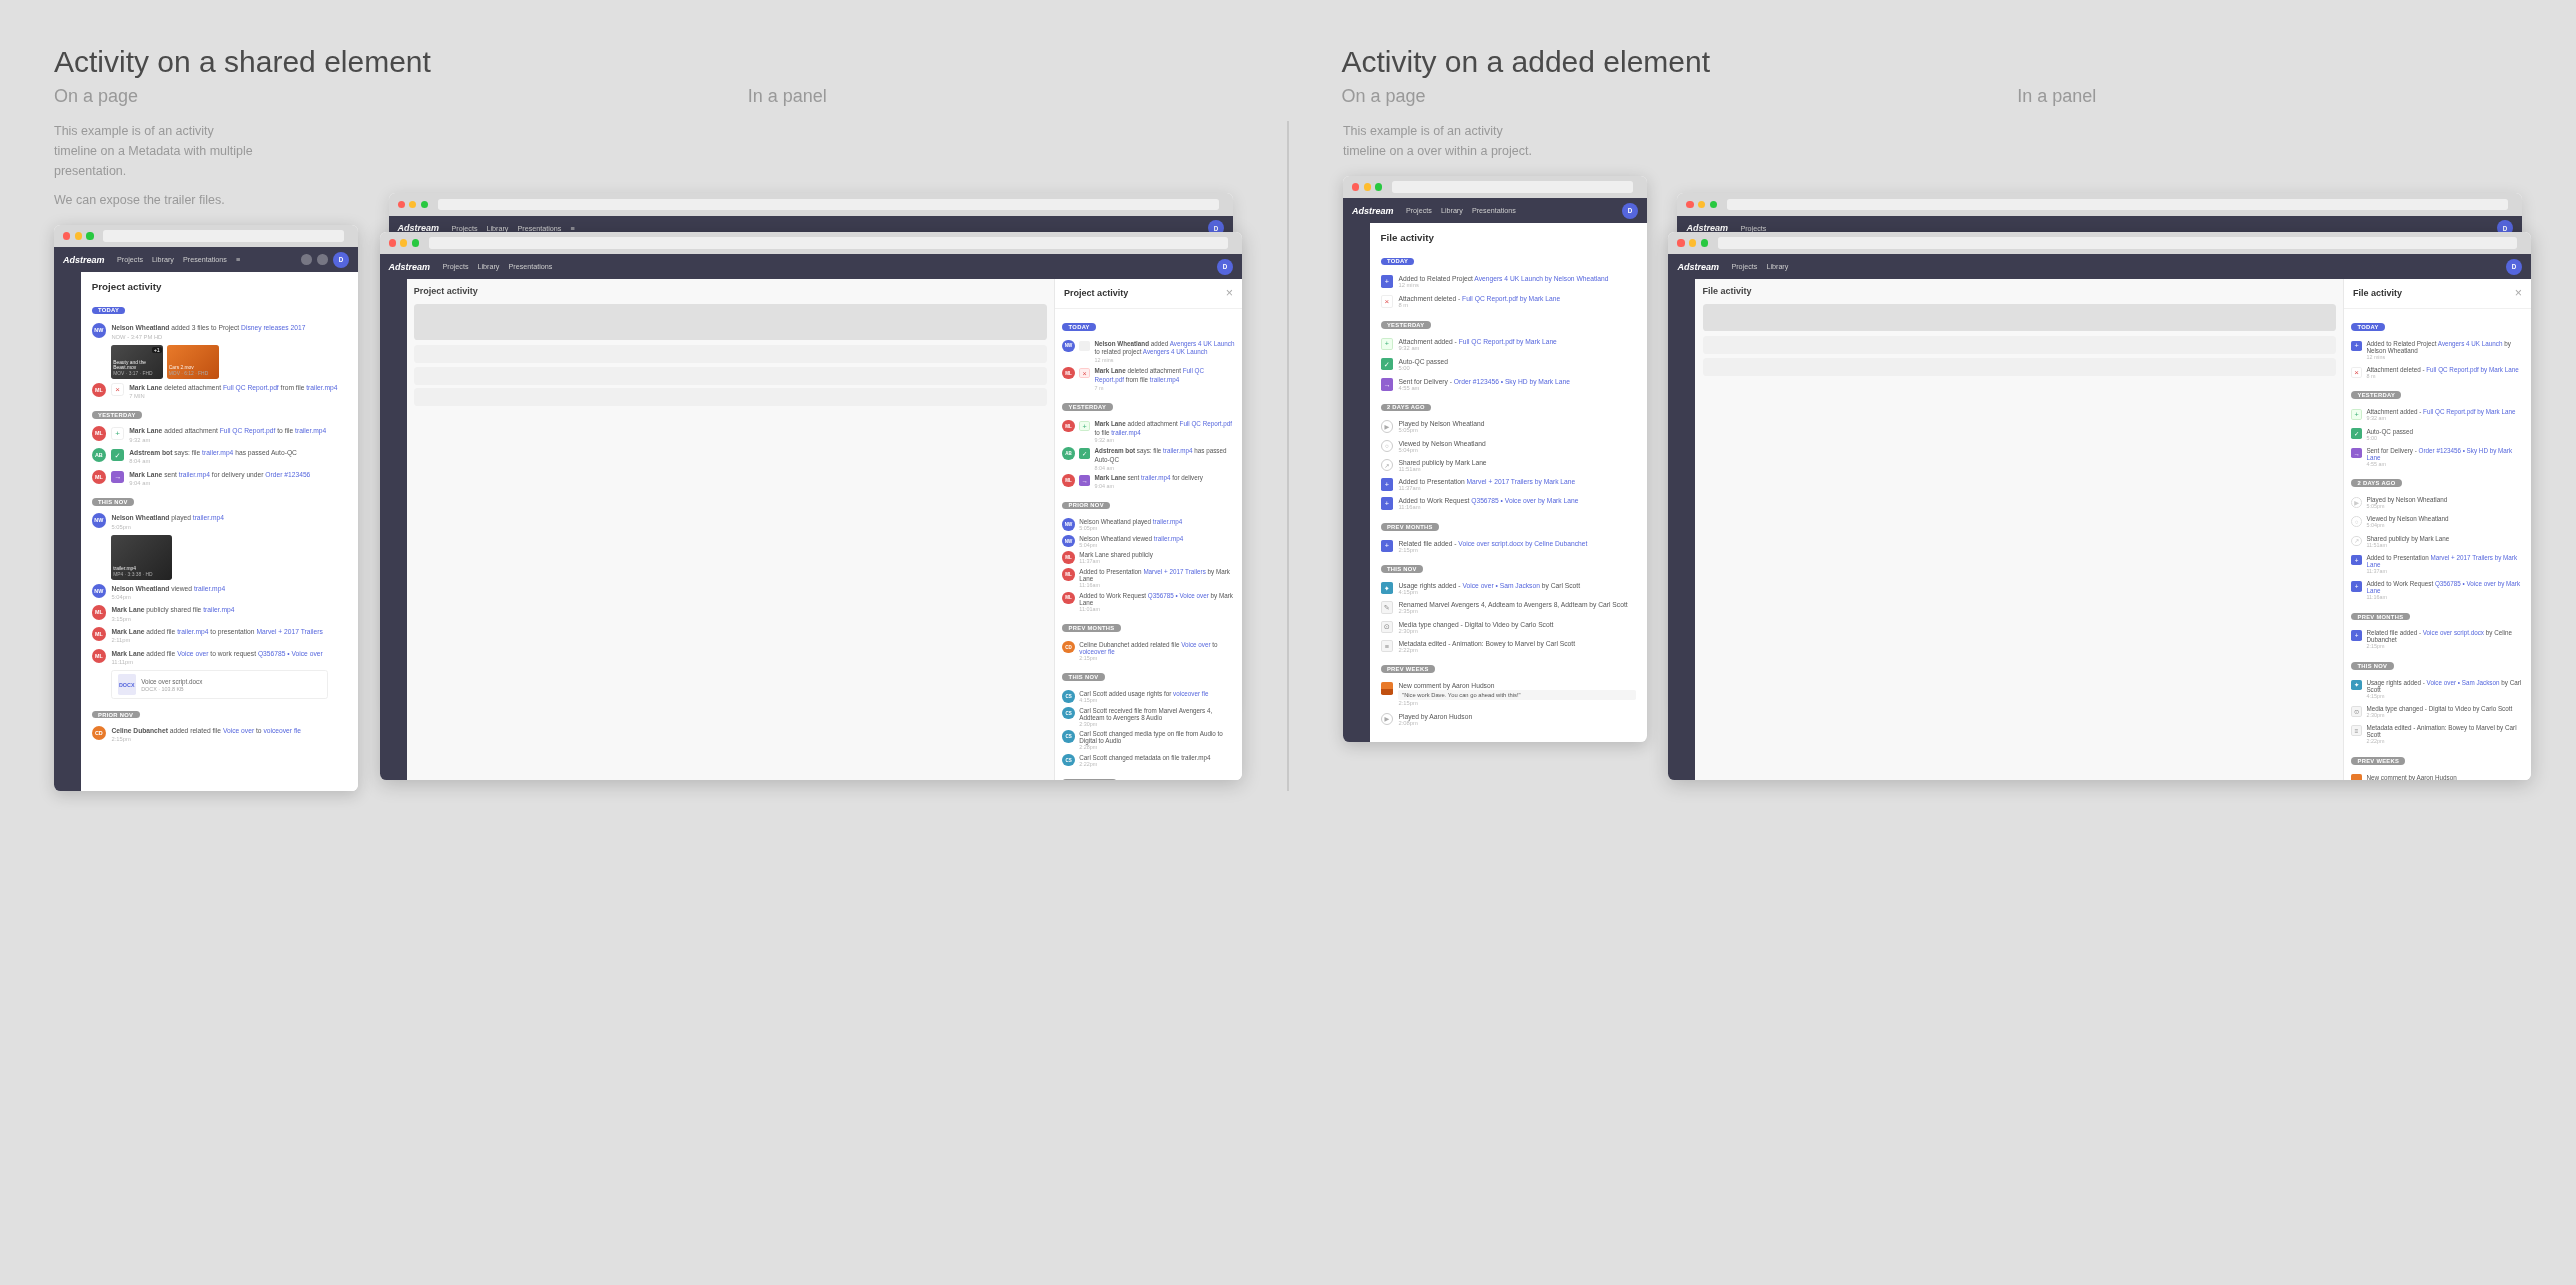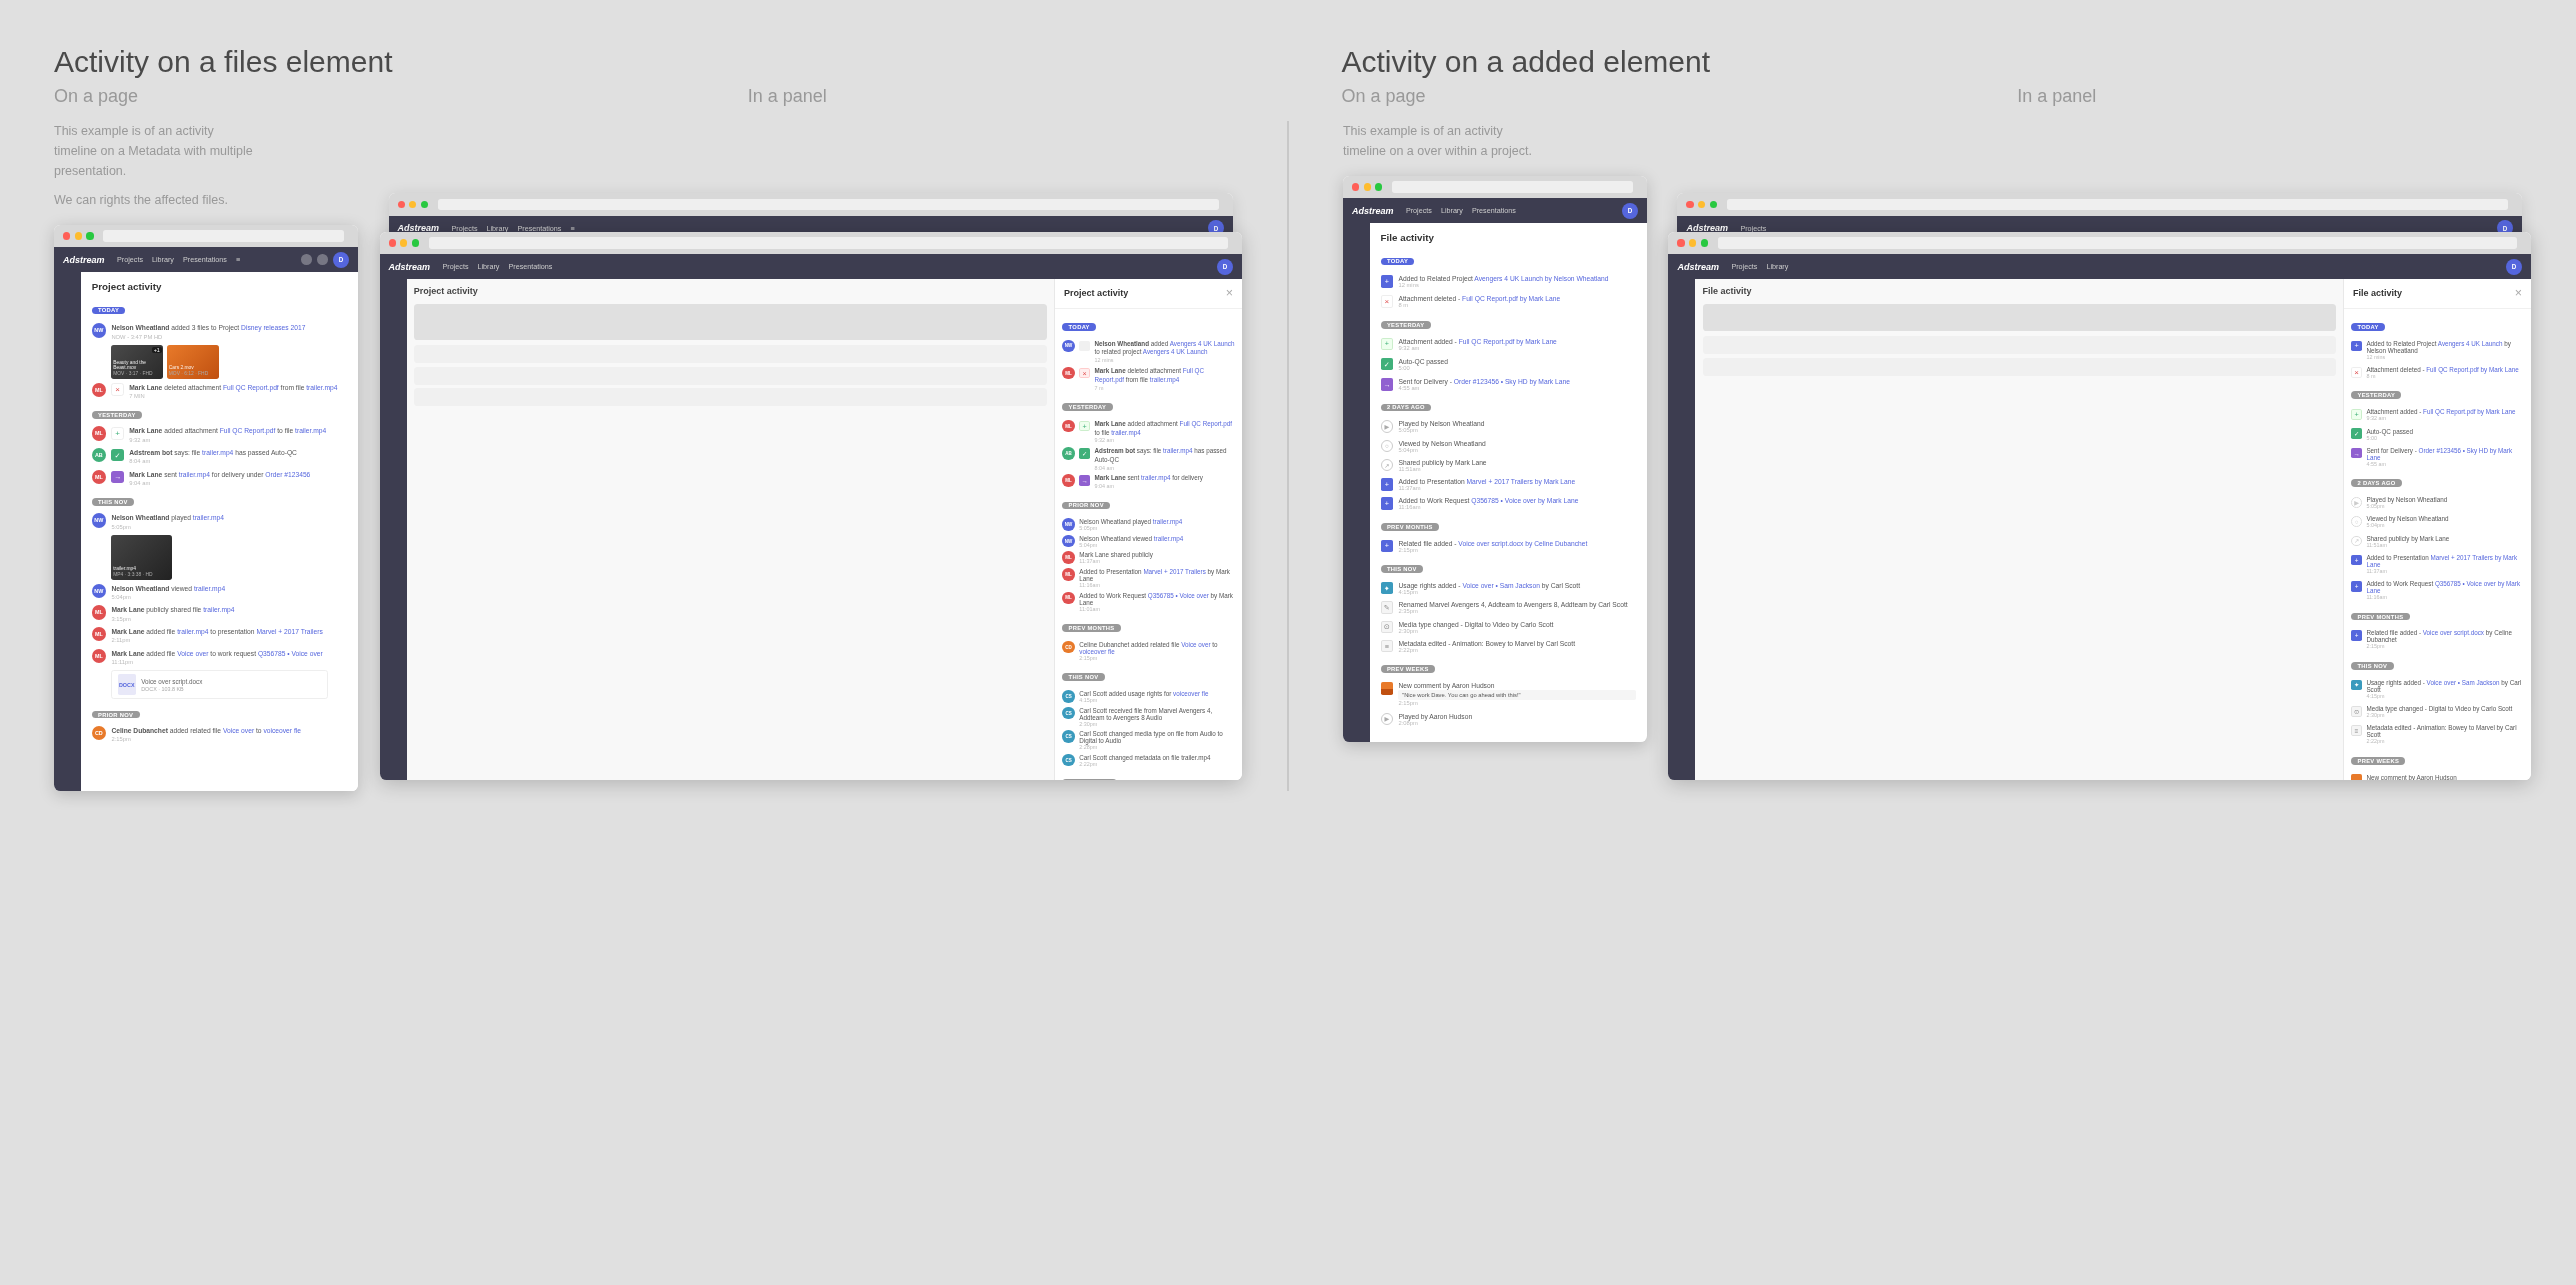--- a/index.html
+++ b/index.html
@@ -142,21 +142,21 @@
     }
   </style>
 </head>
 <body>
 
 <div style="width:2576px; min-height:1285px; background:#e0e0e0; padding:45px 54px 36px;">
 
   <div style="display:flex; margin-bottom:7.2px;">
 
     <div style="flex:1; max-width:1234px;">
-      <h1 style="font-size:30px; font-weight:400; color:#4a4a4a;">Activity on a files element</h1>
+      <h1 style="font-size:30px; font-weight:400; color:#4a4a4a;">Activity on a shared element</h1>
     </div>
 
     <div style="width:107px;"></div>
 
     <div style="flex:1;">
       <h1 style="font-size:30px; font-weight:400; color:#4a4a4a;">Activity on a added element</h1>
     </div>
   </div>
 
   <div style="display:flex; margin-bottom:14.3px;">
@@ -184,21 +184,21 @@
 
     <div style="flex:1; max-width:1234px; display:flex; gap:21.5px; align-items:flex-start;">
 
       <div style="width:304px; display:flex; flex-direction:column; gap:9px;">
 
         <div style="font-size:12.5px; color:#999; line-height:1.6; margin-bottom:5.4px;">
           <div>This example is of an activity</div>
           <div>timeline on a Metadata with multiple</div>
           <div>presentation.</div>
           <div style="height:9px;"></div>
-          <div>We can rights the affected files.</div>
+          <div>We can expose the trailer files.</div>
         </div>
 
         <div style="border-radius:6.3px; box-shadow:0 3.6px 16px rgba(0,0,0,0.18); overflow:hidden; background:#fff;">
 
           <div style="background:#d8d8d8; padding:5.4px 9px; display:flex; align-items:center; gap:4.5px;">
             <div class="ui-nav-dot" style="width:7.2px;height:7.2px;border-radius:50%;background:#ff5f57;"></div>
             <div class="ui-nav-dot" style="width:7.2px;height:7.2px;border-radius:50%;background:#febc2e;"></div>
             <div class="ui-nav-dot" style="width:7.2px;height:7.2px;border-radius:50%;background:#28c840;"></div>
             <div style="flex:1; background:rgba(255,255,255,0.6); border-radius:2.7px; height:11.6px; margin:0 5.4px;"></div>
           </div>

